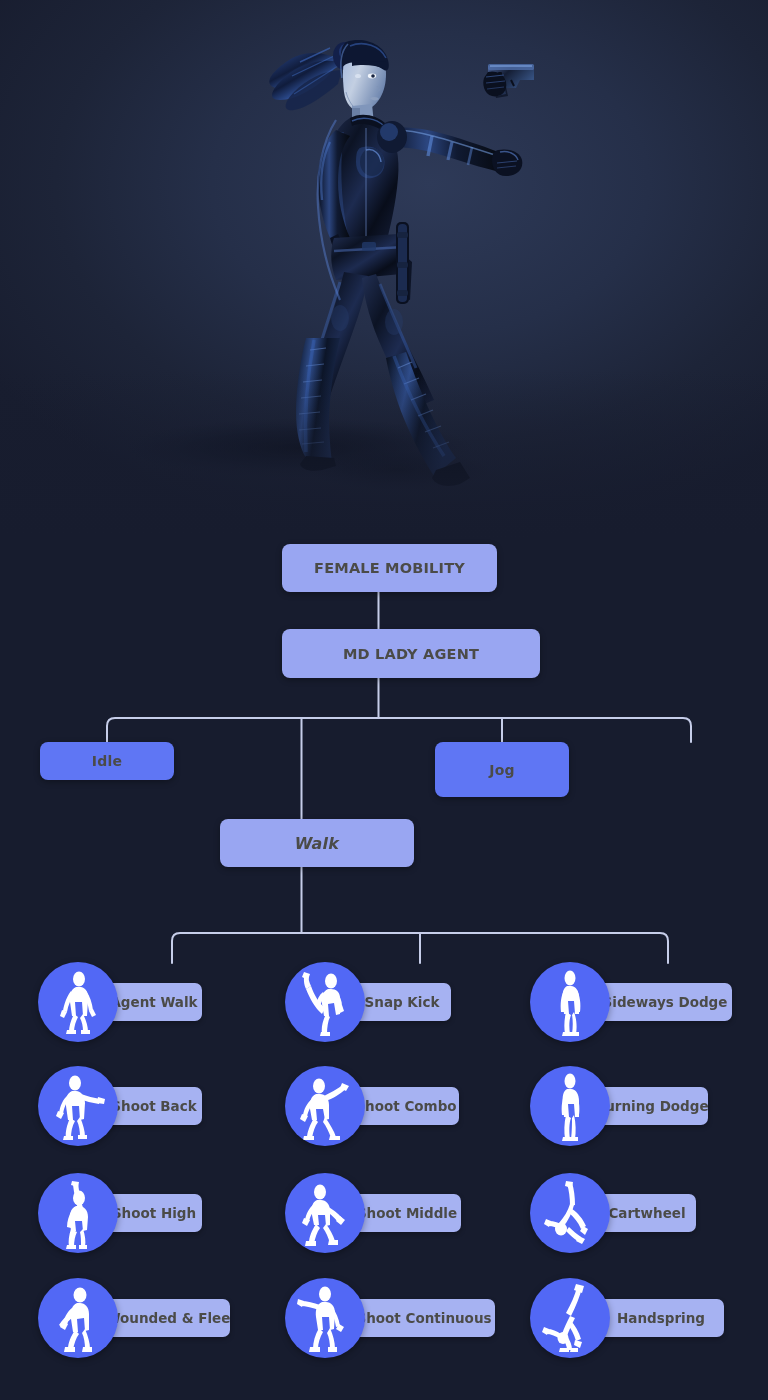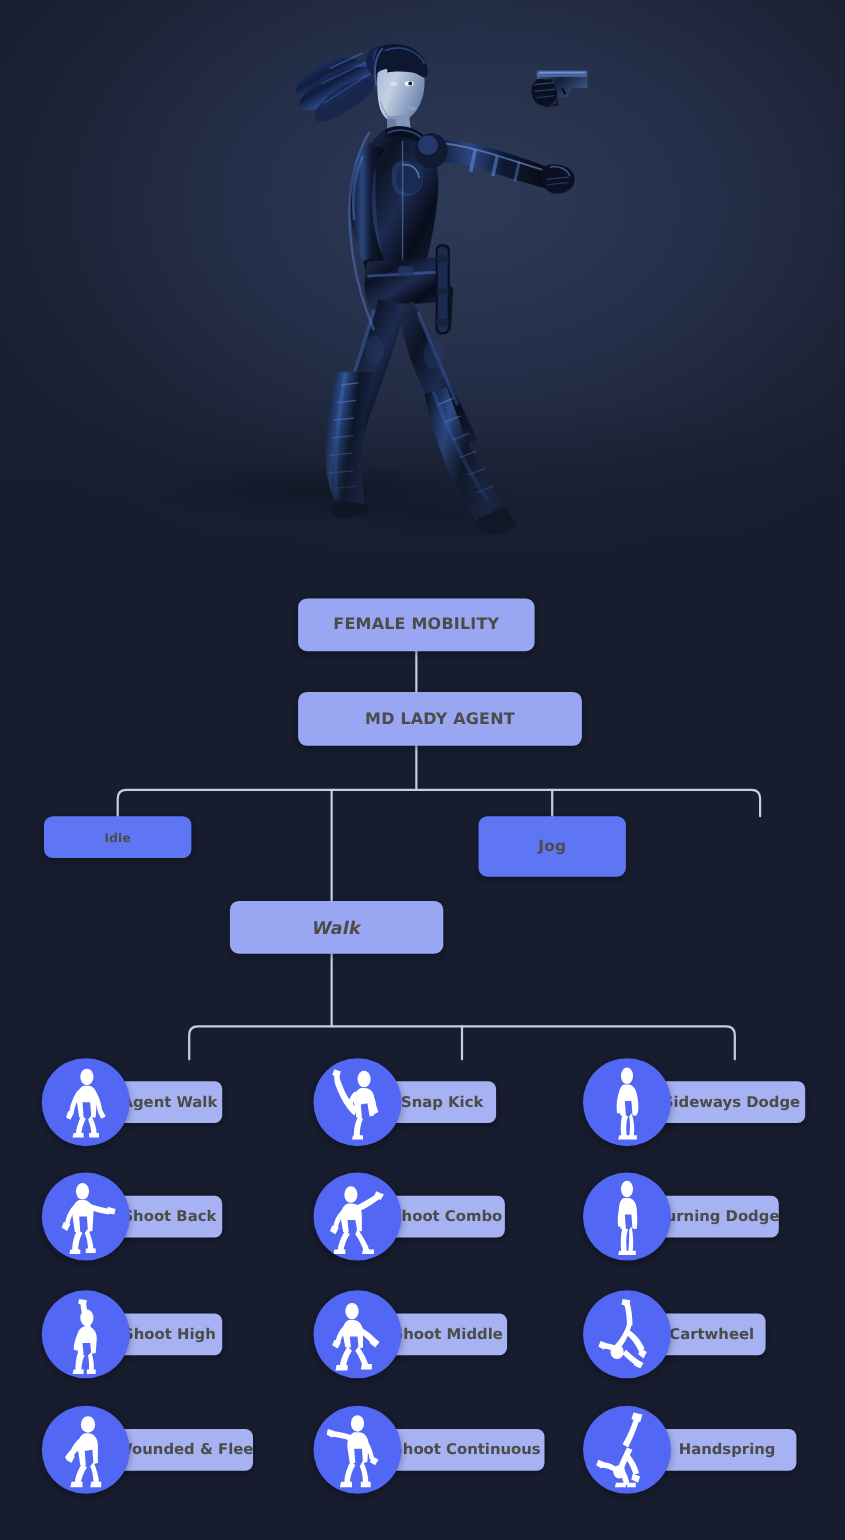--- a/index.html
+++ b/index.html
@@ -63,26 +63,26 @@
     align-items: center;
     justify-content: center;
     border-radius: 8px;
     color: #4b4b48;
     font-weight: bold;
     letter-spacing: 0.2px;
     text-align: center;
     box-shadow: 0 2px 6px rgba(0,0,0,0.32);
     user-select: none;
   }
-  .node.lavender { background: #99a6f2; }
+  .node.lavender { background: #99a6f2; margin-left: 11px; }
   .node.royal    { background: #5f76f4; }
 
   #node-root  { left: 271px; top: 544px; width: 215px; height: 48px; font-size: 14.5px; }
   #node-sub   { left: 271px; top: 629px; width: 258px; height: 49px; font-size: 14.5px; }
-  #node-idle  { left: 40px;  top: 742px; width: 134px; height: 38px; font-size: 11px; }
+  #node-idle  { left: 40px;  top: 742px; width: 134px; height: 38px; font-size: 14px; }
   #node-jog   { left: 435px; top: 742px; width: 134px; height: 55px; font-size: 14px; }
   #node-run   { left: 624px; top: 742px; width: 134px; height: 38px; font-size: 14px; }
   #node-walk  { left: 209px; top: 819px; width: 194px; height: 48px; font-size: 16px; font-style: italic; }
 
   
   .leaf {
     position: absolute;
     height: 80px;
   }
   .leaf-pill {

